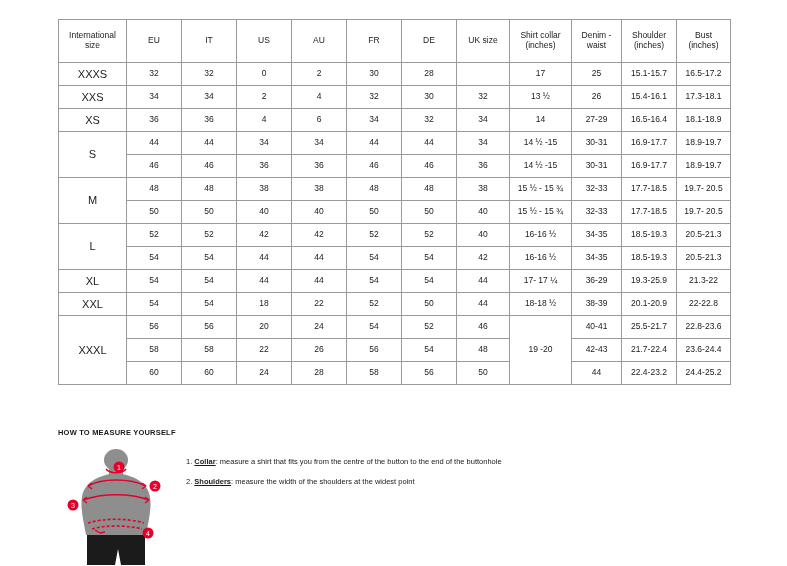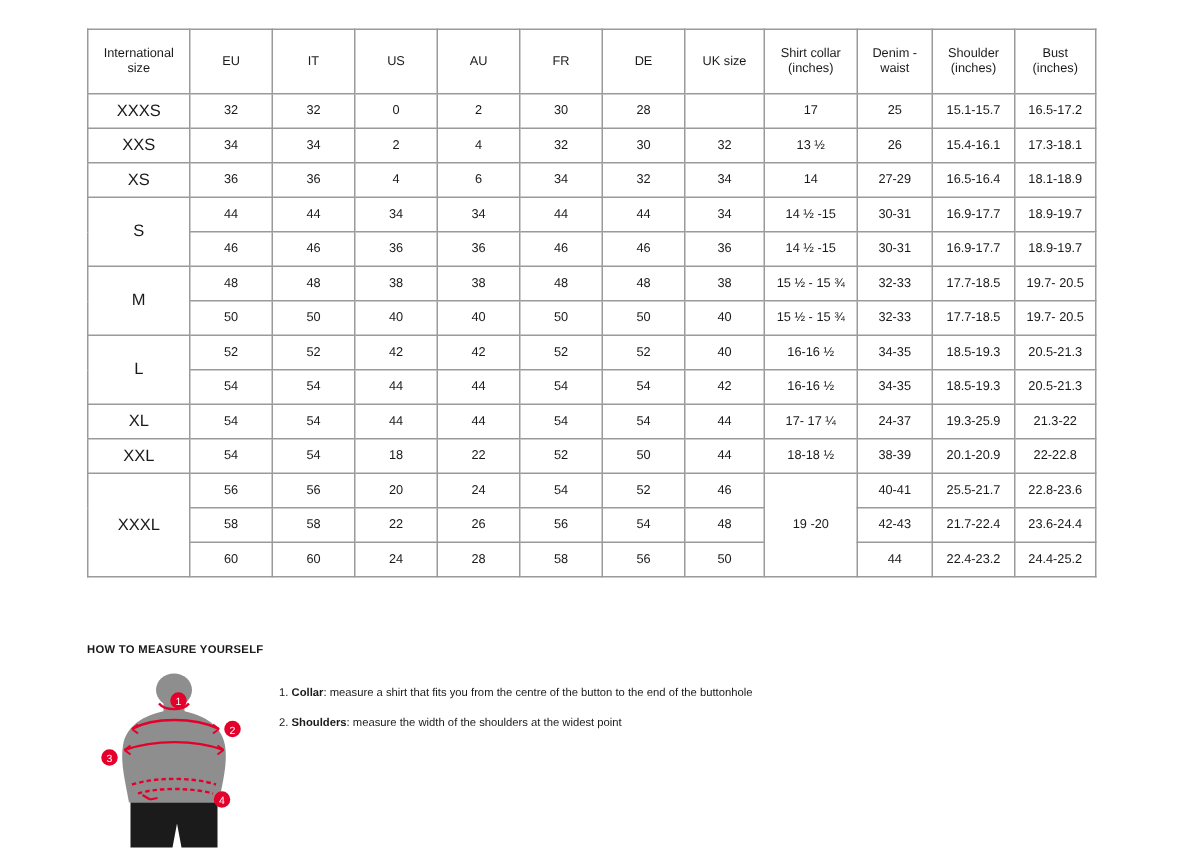--- a/index.html
+++ b/index.html
@@ -96,20 +96,21 @@
   }
   .step {
     font-size: 7.5px;
     line-height: 1.25;
     margin-bottom: 11px;
     color: #1a1a1a;
     white-space: nowrap;
   }
   .step b {
     font-weight: bold;
+    text-decoration: underline;
   }
   .step .num {
     font-weight: normal;
   }
 </style>
 </head>
 <body>
 
 <div class="page">
 
@@ -278,21 +279,21 @@
       <tr>
         <td class="label-cell">XL</td>
         <td>54</td>
         <td>54</td>
         <td>44</td>
         <td>44</td>
         <td>54</td>
         <td>54</td>
         <td>44</td>
         <td>17- 17 ¼</td>
-        <td>24-37</td>
+        <td>36-29</td>
         <td>19.3-25.9</td>
         <td>21.3-22</td>
       </tr>
 
       <tr>
         <td class="label-cell">XXL</td>
         <td>54</td>
         <td>54</td>
         <td>18</td>
         <td>22</td>

